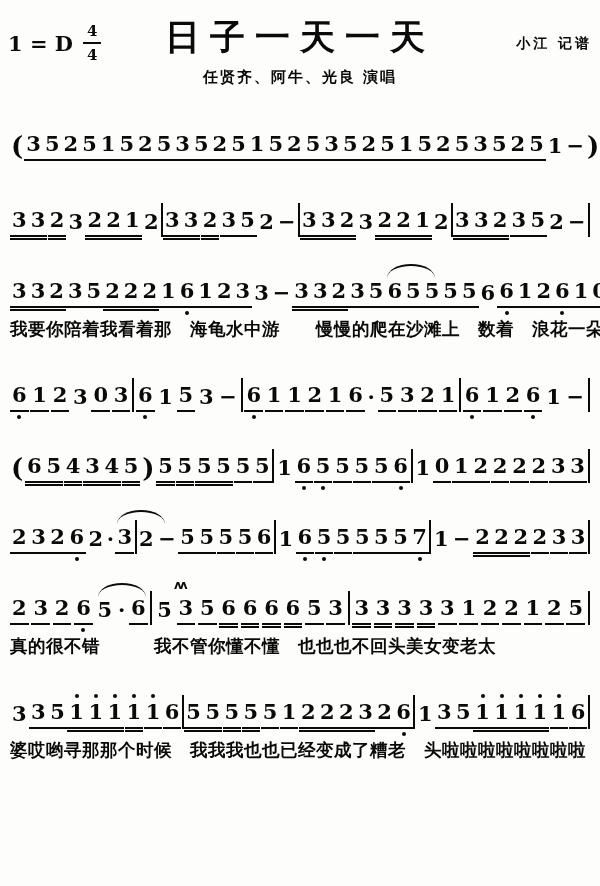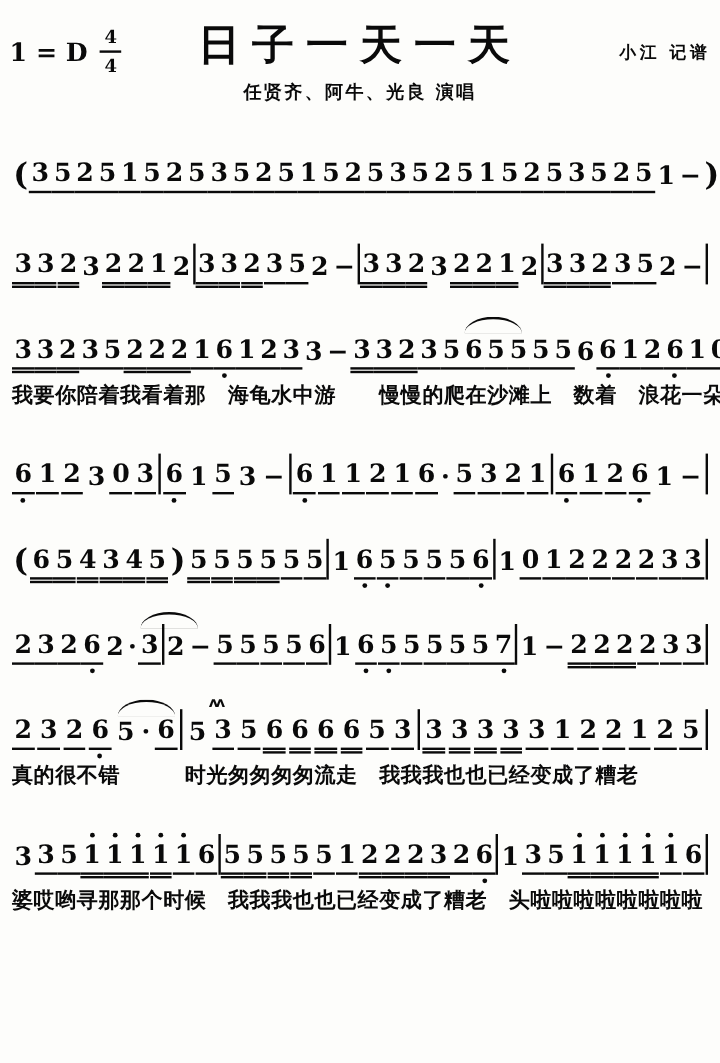--- a/index.html
+++ b/index.html
@@ -327,21 +327,21 @@
           <span class="note u2">3</span>
           <span class="note u1">3</span>
           <span class="note u1">1</span>
           <span class="note u1">2</span>
           <span class="note u1">2</span>
           <span class="note u1">1</span>
           <span class="note u1">2</span>
           <span class="note u1">5</span>
           <span class="bar"></span>
         </div>
-        <div class="lyrics-row">真的很不错　　　时光匆匆匆匆流走　我我我也也已经变成了糟老</div>
+        <div class="lyrics-row">真的很不错　　　我不管你懂不懂　也也也不回头美女变老太</div>
       </div>
       <div class="system">
         <div class="notes-row">
           <span class="note">3</span>
           <span class="note u1">3</span>
           <span class="note u1">5</span>
           <span class="note hi u2">1</span>
           <span class="note hi u2">1</span>
           <span class="note hi u2">1</span>
           <span class="note hi u2">1</span>

